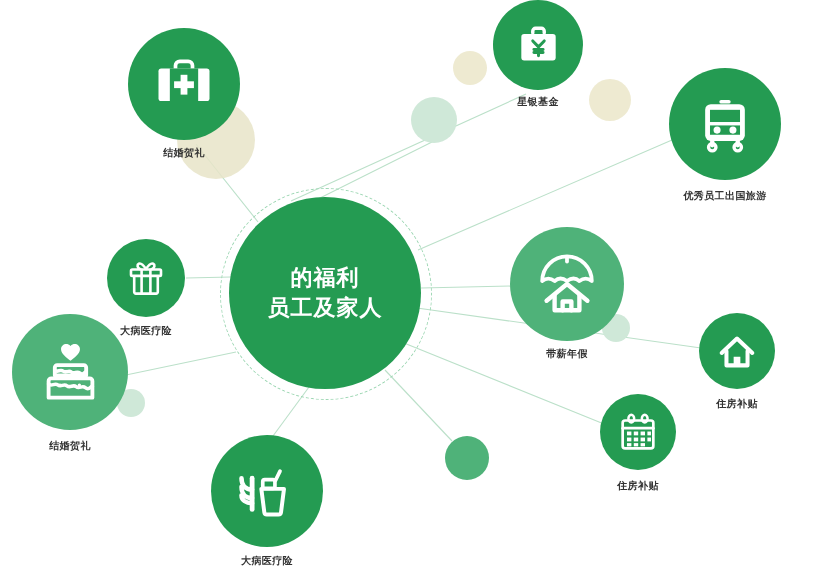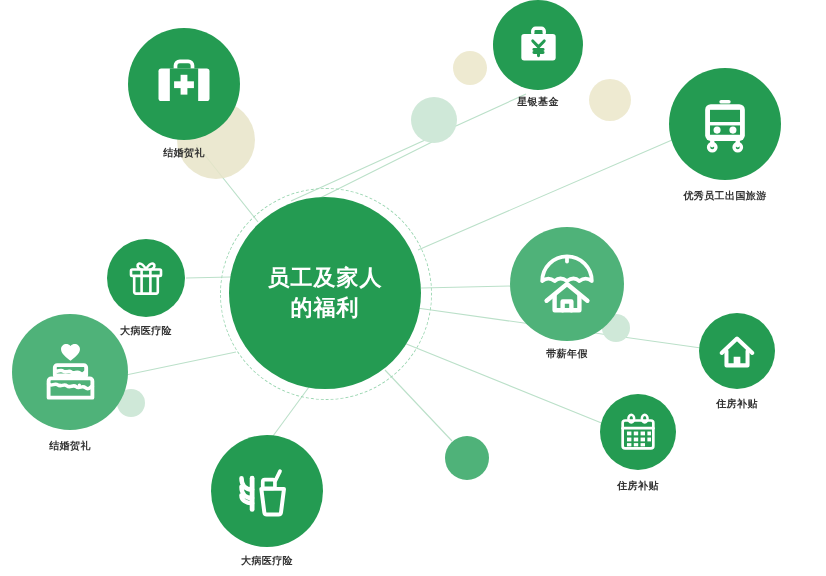--- a/index.html
+++ b/index.html
@@ -92,22 +92,22 @@
       <div class="deco" style="left: 177px; top: 101px; width: 78px; height: 78px; background: rgb(232, 228, 200); opacity: 0.85;"></div>
       <div class="deco" style="left: 411px; top: 97px; width: 46px; height: 46px; background: rgb(207, 232, 216);"></div>
       <div class="deco" style="left: 602px; top: 314px; width: 28px; height: 28px; background: rgb(207, 232, 216);"></div>
       <div class="deco" style="left: 117px; top: 389px; width: 28px; height: 28px; background: rgb(207, 232, 216);"></div>
       <div class="deco" style="left: 445px; top: 436px; width: 44px; height: 44px; background: rgb(79, 178, 121);"></div>
     </div>
 
   <div id="center-ring" style="left: 220px; top: 188px; width: 210px; height: 210px;"></div>
 
   <div id="center-node" style="left: 229px; top: 197px; width: 192px; height: 192px; background: rgb(36, 155, 82);">
+    <span class="center-line">的福利</span>
     <span class="center-line">员工及家人</span>
-    <span class="center-line">的福利</span>
   </div>
 
   <div id="node-layer">
       <div class="node" style="left: 128px; top: 28px; width: 112px; height: 112px; background: rgb(36, 155, 82);">
         <span>
           <svg width="68" height="68" viewBox="0 0 48 48" fill="none" stroke="#fff" stroke-width="2.6" stroke-linecap="round" stroke-linejoin="round">
             <path d="M18 13v-2a3 3 0 0 1 3-3h6a3 3 0 0 1 3 3v2"></path>
             <rect x="6" y="13" width="36" height="23" rx="2" fill="#fff" stroke="none"></rect>
             <rect x="14" y="13" width="20" height="23" fill="#249B52" stroke="none"></rect>
             <rect x="21.6" y="17.5" width="4.8" height="14" fill="#fff" stroke="none"></rect>

